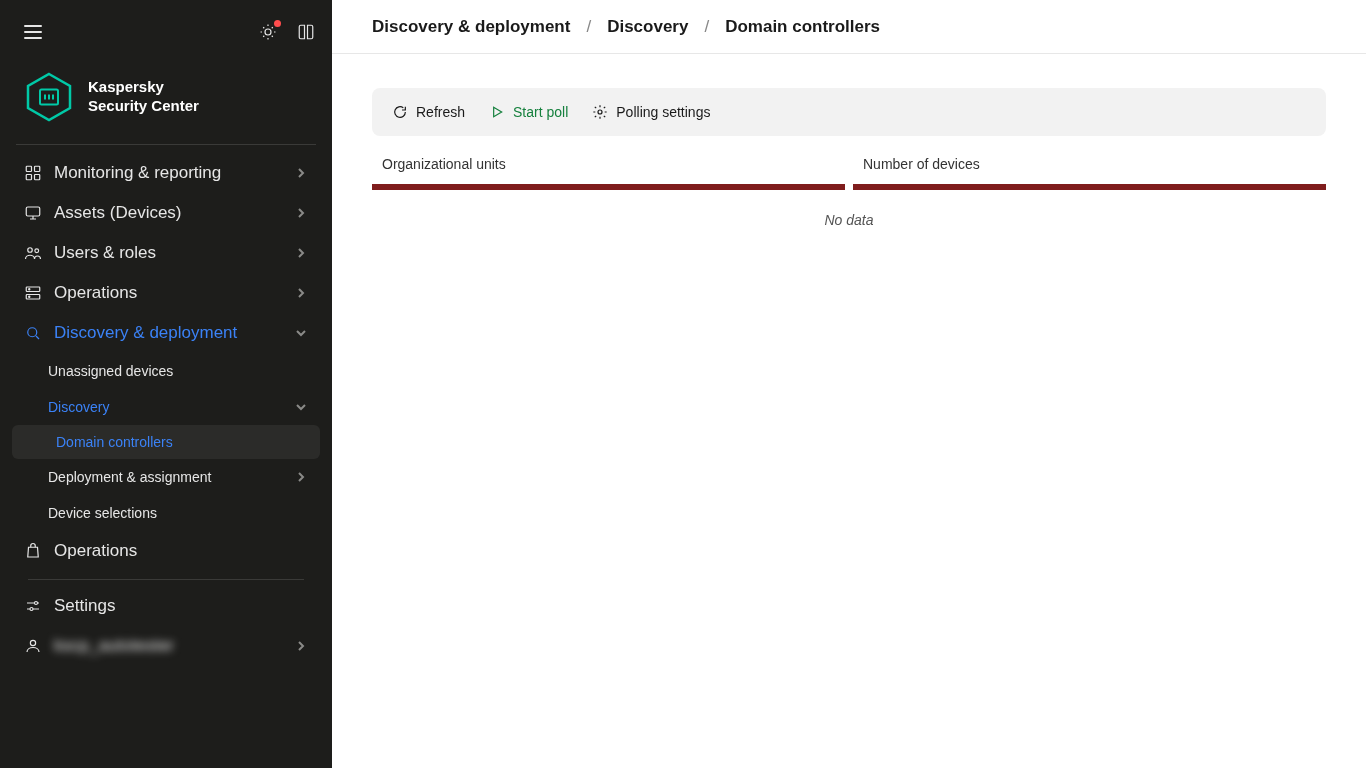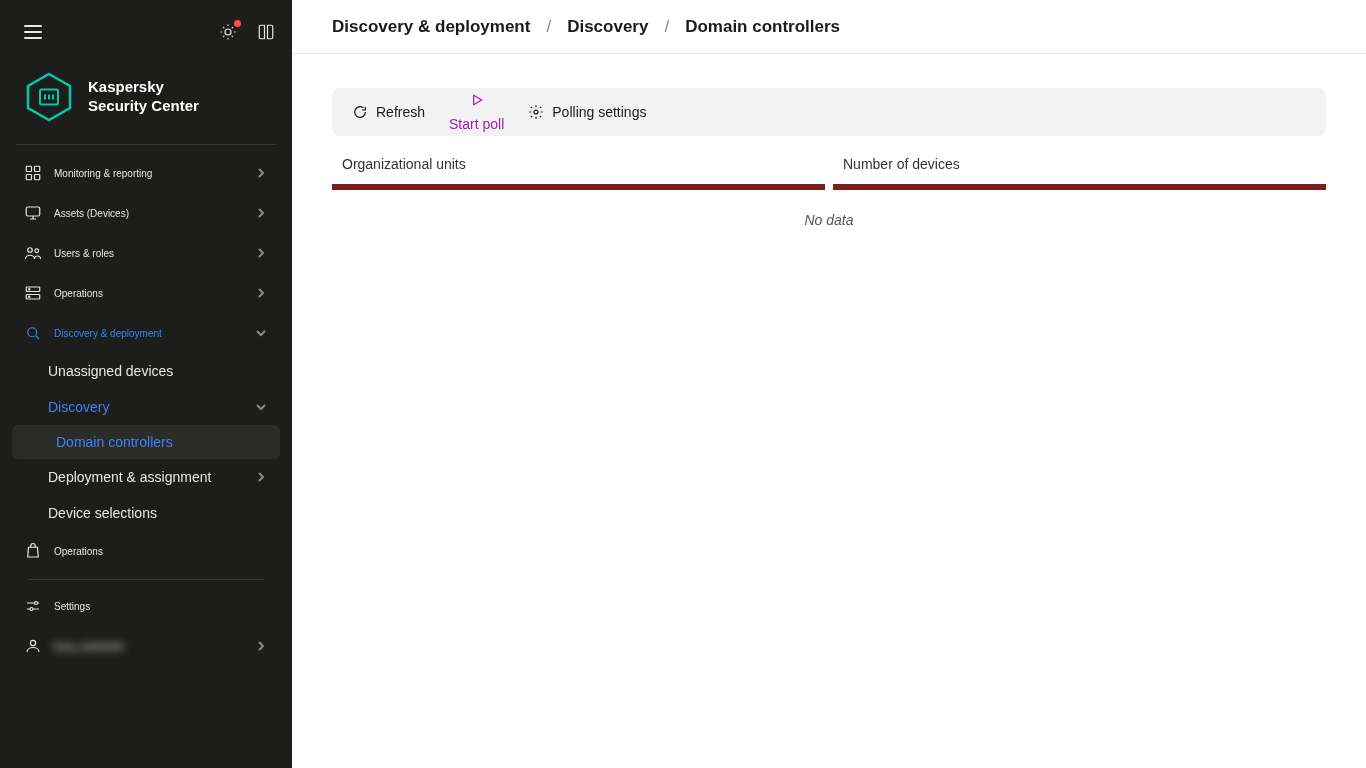--- a/index.html
+++ b/index.html
@@ -1,20 +1,20 @@
 <!DOCTYPE html>
 <html><head>
 <meta charset="utf-8">
 <style>
   * { box-sizing: border-box; margin: 0; padding: 0; }
   html, body { height: 100%; font-family: -apple-system, BlinkMacSystemFont, "Segoe UI", Arial, sans-serif; font-size: 14px; color: #1a1a1a; }
   body { display: flex; width: 1366px; height: 768px; overflow: hidden; background: #fff; }
 
   
-  .sidebar { width: 292px; background: #1d1d1b; color: #e6e6e6; display: flex; flex-direction: column; flex-shrink: 0; }
+  .sidebar { width: 332px; background: #1d1d1b; color: #e6e6e6; display: flex; flex-direction: column; flex-shrink: 0; }
   .sidebar-top { height: 64px; display: flex; align-items: center; padding: 0 16px 0 24px; }
   .sidebar-top .spacer { flex: 1; }
   .hamburger { width: 18px; height: 14px; display: flex; flex-direction: column; justify-content: space-between; cursor: pointer; }
   .hamburger span { height: 2px; background: #e6e6e6; border-radius: 1px; }
   .top-icons { display: flex; align-items: center; gap: 18px; }
   .icon-btn { width: 20px; height: 20px; display: inline-flex; align-items: center; justify-content: center; cursor: pointer; position: relative; color: #e6e6e6; }
   .icon-btn svg { width: 18px; height: 18px; stroke: currentColor; fill: none; stroke-width: 1.6; }
   .notif-dot { position: absolute; top: -2px; right: -3px; width: 7px; height: 7px; background: #ff4d4d; border-radius: 50%; }
 
   .brand { display: flex; align-items: center; gap: 14px; padding: 8px 24px 22px 24px; }
@@ -23,21 +23,21 @@
 
   .sidebar-divider { height: 1px; background: #3a3a38; margin: 0 16px 8px 16px; }
   .sidebar-divider.bottom { margin-top: 8px; margin-bottom: 6px; }
 
   .nav { flex: 1; overflow-y: auto; padding: 0 12px 12px 12px; }
   .nav-item, .nav-sub, .nav-sub2 {
     display: flex; align-items: center; height: 40px; border-radius: 6px;
     cursor: pointer; color: #e6e6e6;
   }
   .nav-item { padding: 0 12px; gap: 12px; }
-  .nav-item .label { flex: 1; font-size: 10px; }
+  .nav-item .label { flex: 1; font-size: 17px; }
   .nav-item .chev, .nav-sub .chev { width: 14px; display:flex; align-items:center; justify-content:center; color:#8a8a88; }
   .nav-item svg.lead { width: 18px; height: 18px; stroke: currentColor; fill: none; stroke-width: 1.6; flex-shrink:0; }
   .nav-item.active, .nav-sub.active, .nav-sub2.active-sel { color: #3b82f6; }
   .nav-sub { padding: 0 12px 0 36px; height: 36px; gap:8px; }
   .nav-sub .label { flex:1; }
   .nav-sub2 { padding: 0 12px 0 44px; height: 34px; }
   .nav-sub2.sel { background: #2b2b29; color: #3b82f6; }
   .nav-sub2 .label { flex:1; }
   .chev svg { width: 10px; height: 10px; stroke: currentColor; fill: none; stroke-width: 2; }
 
@@ -45,21 +45,21 @@
 
   
   .main { flex: 1; display: flex; flex-direction: column; background: #fff; }
   .breadcrumb { height: 54px; display: flex; align-items: center; gap: 10px; padding: 0 40px; border-bottom: 1px solid #e7e7e7; font-size: 17px; font-weight:600; }
   .breadcrumb .crumb { color: #1a1a1a; cursor: pointer; }
   .breadcrumb .sep { color: #888; font-weight:400; padding: 0 6px; }
 
   .content { padding: 34px 40px; }
   .toolbar { background: #f2f2f2; border-radius: 8px; height: 48px; display: flex; align-items: center; gap: 24px; padding: 0 20px; }
   .tool { display: inline-flex; align-items: center; gap: 8px; cursor: pointer; color: #1a1a1a; font-weight:500; font-size: 14px; }
-  .tool.disabled { color: #a21caf; cursor: default; flex-direction: column; }
+  .tool.disabled { color: #15803d; cursor: default; }
   .tool svg { width: 16px; height: 16px; stroke: currentColor; fill: none; stroke-width: 1.8; }
 
   .table-head { display: flex; margin-top: 8px; }
   .th { flex: 1; padding: 12px 10px; font-size: 14px; color: #333; border-bottom: 6px solid #7f1d1d; }
   .th + .th { margin-left: 8px; }
   .no-data { text-align: center; color: #555; font-size: 14px; padding: 22px 0; font-style: italic; }
 </style>
 </head>
 <body>
 

